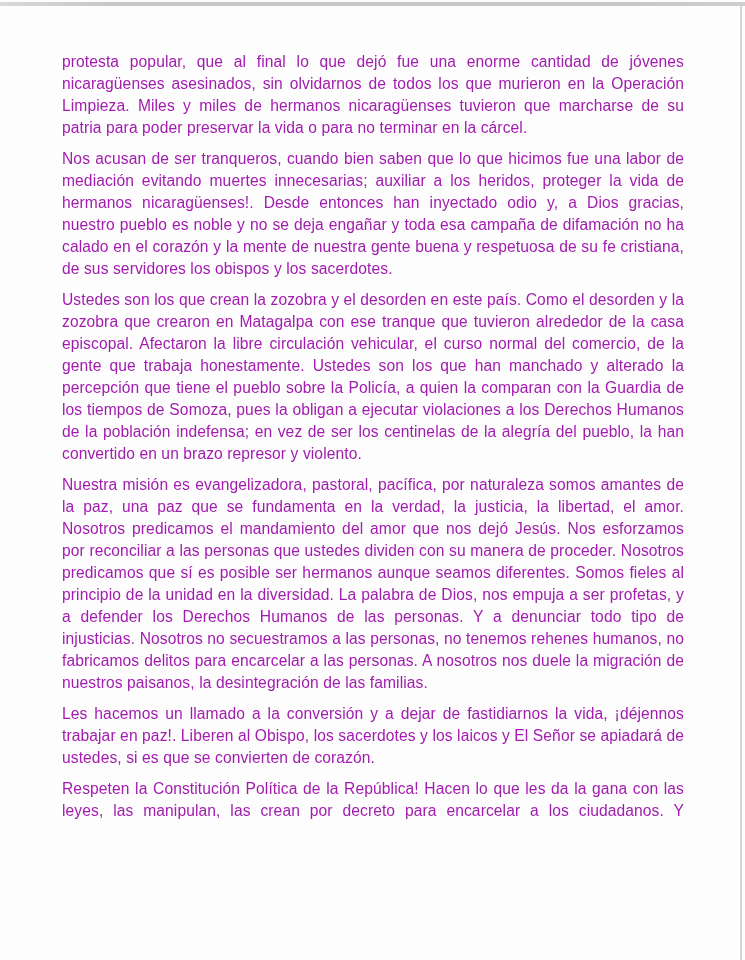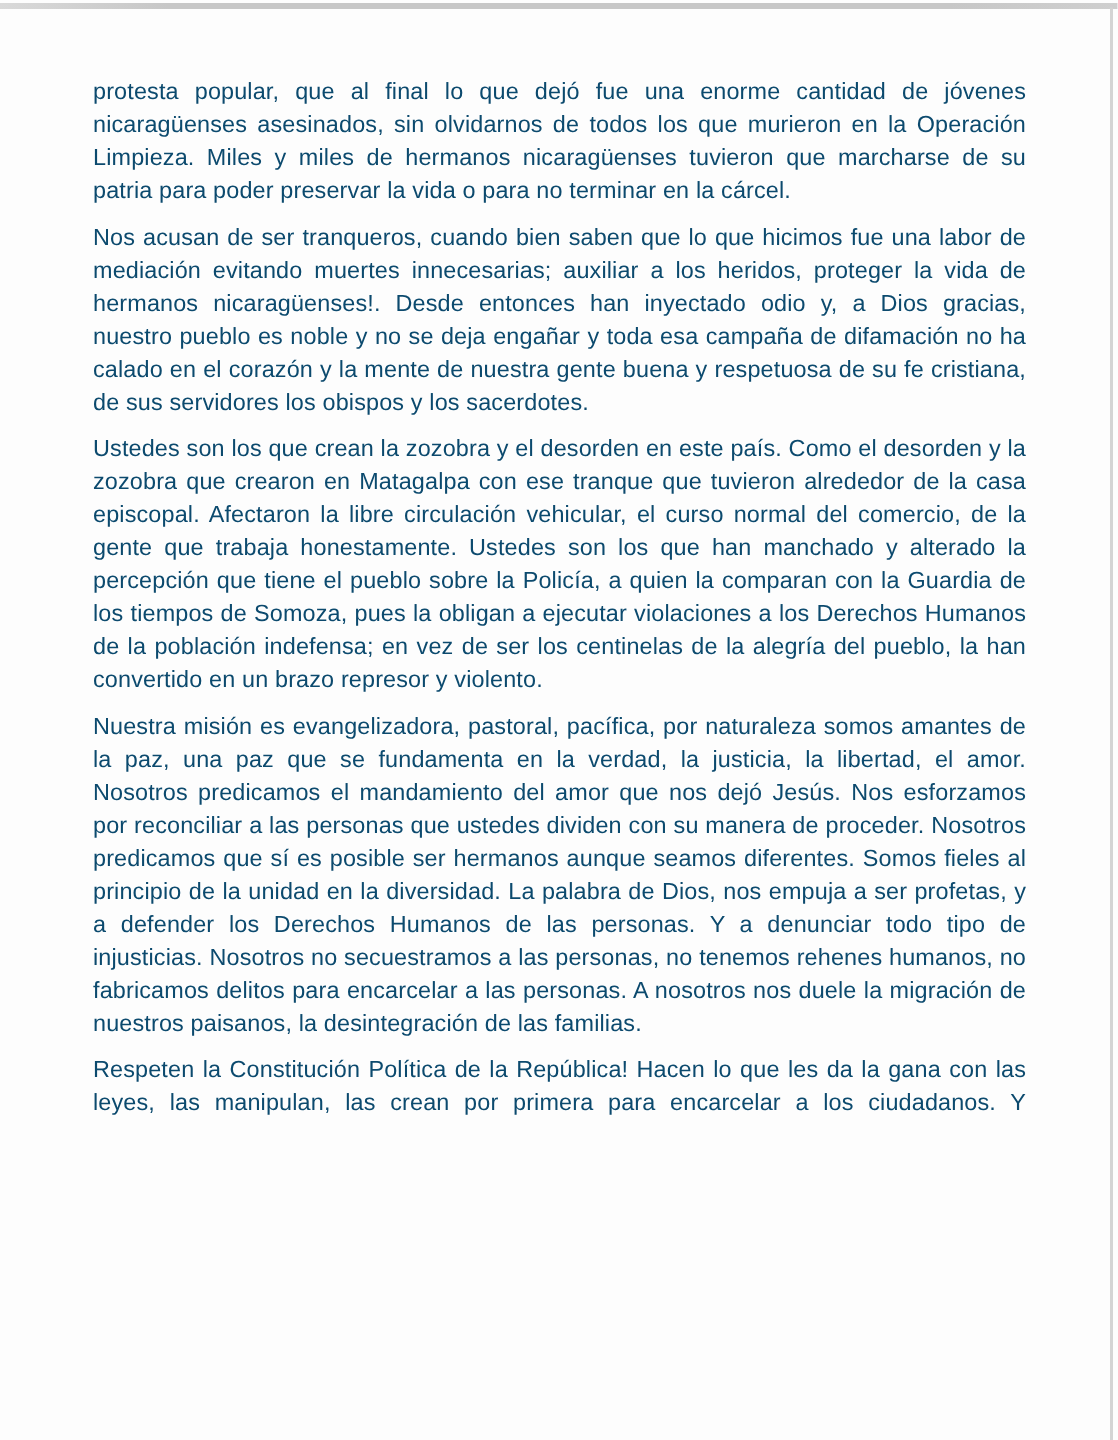--- a/index.html
+++ b/index.html
@@ -34,21 +34,21 @@
     top: 5px;
     bottom: 0;
     width: 2px;
     background: #d4d4d4;
   }
   .doc-body {
     position: absolute;
     left: 62px;
     top: 51px;
     width: 622px;
-    color: #0c4a6e;
+    color: #a21caf;
     font-size: 15.6px;
     line-height: 22px;
     text-align: justify;
     letter-spacing: 0.1px;
   }
   .para {
     margin: 0 0 9px 0;
   }
   .para.justify-last {
     text-align-last: justify;
@@ -61,15 +61,16 @@
 <body>
 
 <div class="page">
   <div class="scan-bar-top"></div>
   <div class="scan-line-right"></div>
   <div class="doc-body">
       <p class="para"><span class="run">protesta popular, que al final lo que dejó fue una enorme cantidad de jóvenes nicaragüenses asesinados, sin olvidarnos de todos los que murieron en la Operación Limpieza. Miles y miles de hermanos nicaragüenses tuvieron que marcharse de su patria para poder preservar la vida o para no terminar en la cárcel.</span></p>
       <p class="para"><span class="run">Nos acusan de ser </span><span class="run-bold">tranqueros</span><span class="run">, cuando bien saben que lo que hicimos fue una labor de mediación evitando muertes innecesarias; auxiliar a los heridos, proteger la vida de hermanos nicaragüenses!. Desde entonces han inyectado odio y, a Dios gracias, nuestro pueblo es noble y no se deja engañar y toda esa campaña de difamación no ha calado en el corazón y la mente de nuestra gente buena y respetuosa de su fe cristiana, de sus servidores los obispos y los sacerdotes.</span></p>
       <p class="para"><span class="run">Ustedes son los que crean la zozobra y el desorden en este país. Como el desorden y la zozobra que crearon en Matagalpa con ese tranque que tuvieron alrededor de la casa episcopal. Afectaron la libre circulación vehicular, el curso normal del comercio, de la gente que trabaja honestamente. Ustedes son los que han manchado y alterado la percepción que tiene el pueblo sobre la Policía, a quien la comparan con la Guardia de los tiempos de Somoza, pues la obligan a ejecutar violaciones a los Derechos Humanos de la población indefensa; en vez de ser los centinelas de la alegría del pueblo, la han convertido en un brazo represor y violento.</span></p>
       <p class="para"><span class="run">Nuestra misión es evangelizadora, pastoral, pacífica, por naturaleza somos amantes de la paz, una paz que se fundamenta en la verdad, la justicia, la libertad, el amor. Nosotros predicamos el mandamiento del amor que nos dejó Jesús. Nos esforzamos por reconciliar a las personas que ustedes dividen con su manera de proceder. Nosotros predicamos que sí es posible ser hermanos aunque seamos diferentes. Somos fieles al principio de la unidad en la diversidad. La palabra de Dios, nos empuja a ser profetas, y a defender los Derechos Humanos de las personas. Y a denunciar todo tipo de injusticias. Nosotros no secuestramos a las personas, no tenemos rehenes humanos, no fabricamos delitos para encarcelar a las personas. A nosotros nos duele la migración de nuestros paisanos, la desintegración de las familias.</span></p>
-      <p class="para justify-last"><span class="run">Respeten la Constitución Política de la República! Hacen lo que les da la gana con las leyes, las manipulan, las crean por primera para encarcelar a los ciudadanos. Y</span></p>
+      <p class="para"><span class="run">Les hacemos un llamado a la conversión y a dejar de fastidiarnos la vida, ¡déjennos trabajar en paz!. Liberen al Obispo, los sacerdotes y los laicos y El Señor se apiadará de ustedes, si es que se convierten de corazón.</span></p>
+      <p class="para justify-last"><span class="run">Respeten la Constitución Política de la República! Hacen lo que les da la gana con las leyes, las manipulan, las crean por decreto para encarcelar a los ciudadanos. Y</span></p>
     </div>
 </div>
 
 </body></html>

